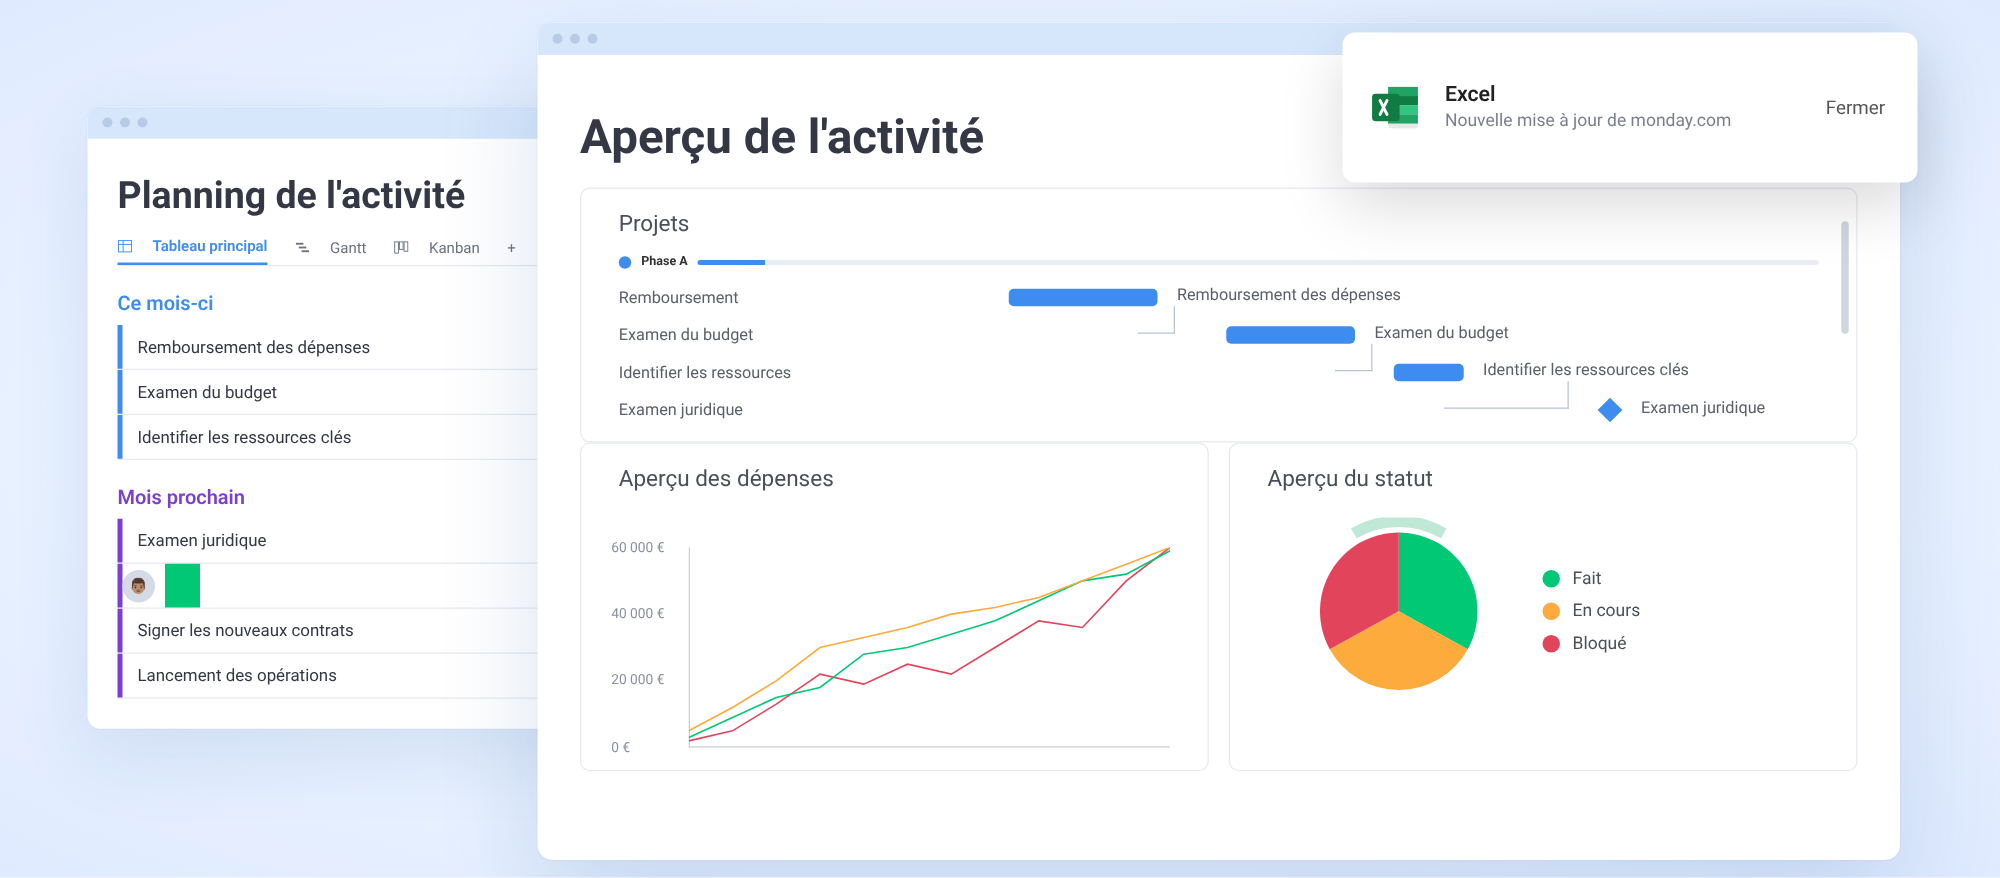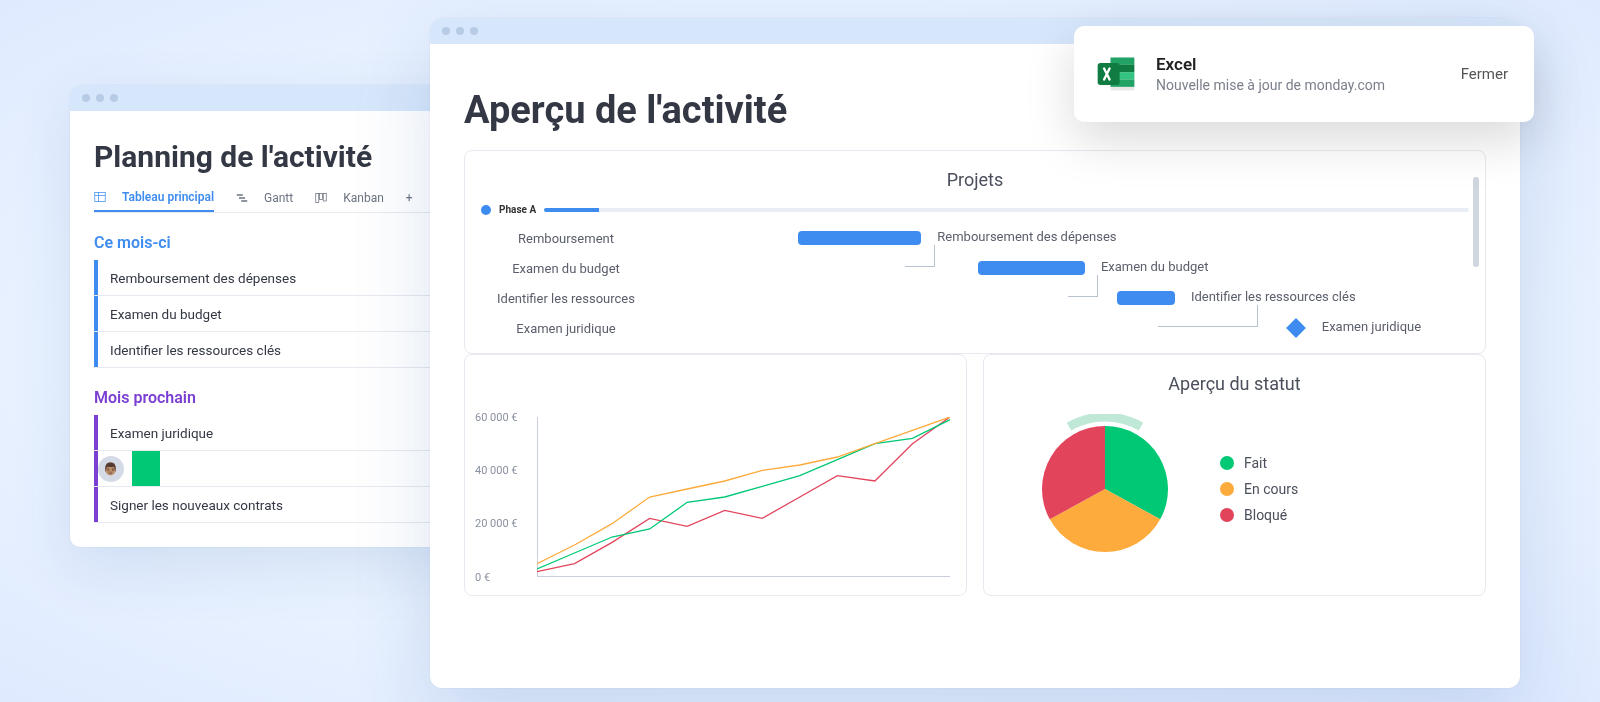--- a/index.html
+++ b/index.html
@@ -55,21 +55,21 @@
 
   
   .win-front{
     position:absolute;left:430px;top:18px;width:1090px;height:670px;
     background:var(--panel);border-radius:12px;
     box-shadow:0 30px 80px rgba(30,80,160,.16),0 0 0 1px rgba(0,0,0,.02);
     overflow:hidden;
   }
   .wf-body{padding:24px 34px 0;}
   .wf-h1{font-size:38px;font-weight:700;color:var(--text);margin:20px 0 18px;}
-  .card{background:var(--panel);border:1px solid var(--border);border-radius:8px;padding:18px 16px;position:relative;text-align:center;}
+  .card{background:var(--panel);border:1px solid var(--border);border-radius:8px;padding:18px 30px;position:relative;}
   .card-h{font-size:18px;color:#4a4f5b;margin-bottom:14px;}
 
   
   .gantt-row{display:flex;align-items:center;height:30px;font-size:13px;color:#5b5f6b;}
   .gantt-row .lbl{width:170px;}
   .gantt-row .track{flex:1;position:relative;height:100%;}
   .gantt-head{display:flex;align-items:center;gap:8px;margin-bottom:8px;}
   .gantt-head .dot{width:10px;height:10px;border-radius:50%;background:var(--blue);}
   .gantt-head .phase{font-weight:700;color:#333;font-size:10px;}
   .gantt-head .hline{flex:1;height:4px;border-radius:2px;background:linear-gradient(90deg,var(--blue) 0 6%,#e9edf5 6% 100%);}
@@ -91,21 +91,21 @@
   svg.lines{position:absolute;inset:0;width:100%;height:100%;}
 
   
   .pie-wrap{display:flex;align-items:center;gap:40px;padding:6px 6px 12px 30px;}
   .legend{display:flex;flex-direction:column;gap:10px;font-size:14px;color:#4a4f5b;}
   .legend .item{display:flex;align-items:center;gap:10px;}
   .legend .sw{width:14px;height:14px;border-radius:50%;}
 
   
   .toast{
-    position:absolute;top:26px;right:66px;width:460px;height:96px;
+    position:absolute;top:26px;right:66px;width:460px;height:120px;
     background:#fff;border-radius:10px;box-shadow:0 18px 50px rgba(0,0,0,.15);
     display:flex;align-items:center;padding:0 20px;gap:18px;
   }
   .toast .exicon{width:44px;height:44px;display:flex;align-items:center;justify-content:center;}
   .toast .body{flex:1;}
   .toast .title{font-size:17px;font-weight:600;color:#222;}
   .toast .sub{font-size:14px;color:#7a7f8a;line-height:1.35;margin-top:2px;}
   .toast .close{font-size:15px;color:#555;cursor:pointer;padding:8px 6px;}
 </style>
 </head>
@@ -196,20 +196,29 @@
         <div class="bar purple"></div>
         <div class="avatar">👨🏽</div>
         <div class="status green"></div>
       </div>
       <div class="row">
         <div class="bar purple"></div>
         <div class="name">Signer les nouveaux contrats</div>
         <div class="avatar">👩🏻</div>
         <div class="status green"></div>
       </div>
+      <div class="row">
+        <div class="bar purple"></div>
+        <div class="name">Lancement des opérations</div>
+        <div class="avatar duo">
+            <span style="background:#e2cdb9"></span>
+            <span style="background:#d4bda9"></span>
+          </div>
+        <div class="status red"></div>
+      </div>
     </div>
   </div>
 </div>
 
 <div class="win-front">
   <div class="titlebar">
     <span></span>
       <span></span>
       <span></span>
   </div>
@@ -254,20 +263,21 @@
           <div class="gdiamond" style="left:78%;"></div>
           <div class="gtext" style="left:82%;">Examen juridique</div>
         </div>
       </div>
       <div class="scroll-thumb"></div>
     </div>
 
     <div class="row2">
 
       <div class="card">
+        <div class="card-h">Aperçu des dépenses</div>
         <div class="linechart">
           <div class="axis-y"></div>
           <div class="axis-x"></div>
           <div class="ytick" style="top:0%">60 000 €</div>
           <div class="ytick" style="top:33%">40 000 €</div>
           <div class="ytick" style="top:66%">20 000 €</div>
           <div class="ytick" style="top:100%">0 €</div>
           <svg class="lines" viewBox="0 0 100 100" preserveAspectRatio="none">
               <polyline points="0,96.66666666666667 9.090909090909092,91.66666666666667 18.181818181818183,78.33333333333333 27.27272727272727,63.333333333333336 36.36363636363637,68.33333333333334 45.45454545454545,58.33333333333333 54.54545454545454,63.333333333333336 63.63636363636363,50 72.72727272727273,36.66666666666667 81.81818181818183,40 90.9090909090909,16.666666666666657 100,0" fill="none" stroke="#e2445c" stroke-width="1.3" vector-effect="non-scaling-stroke"></polyline>
               <polyline points="0,95 9.090909090909092,85 18.181818181818183,75 27.27272727272727,70 36.36363636363637,53.333333333333336 45.45454545454545,50 54.54545454545454,43.333333333333336 63.63636363636363,36.66666666666667 72.72727272727273,26.66666666666667 81.81818181818183,16.666666666666657 90.9090909090909,13.333333333333329 100,1.6666666666666714" fill="none" stroke="#00c875" stroke-width="1.3" vector-effect="non-scaling-stroke"></polyline>

